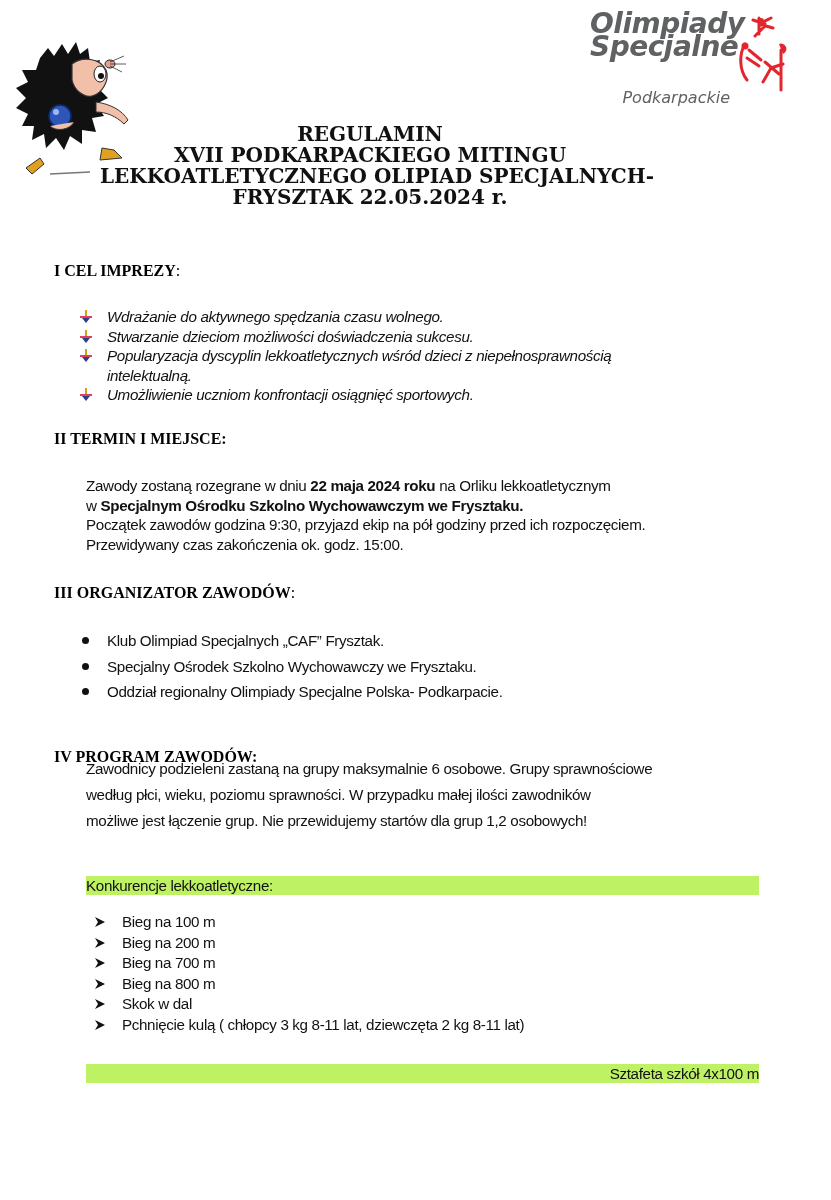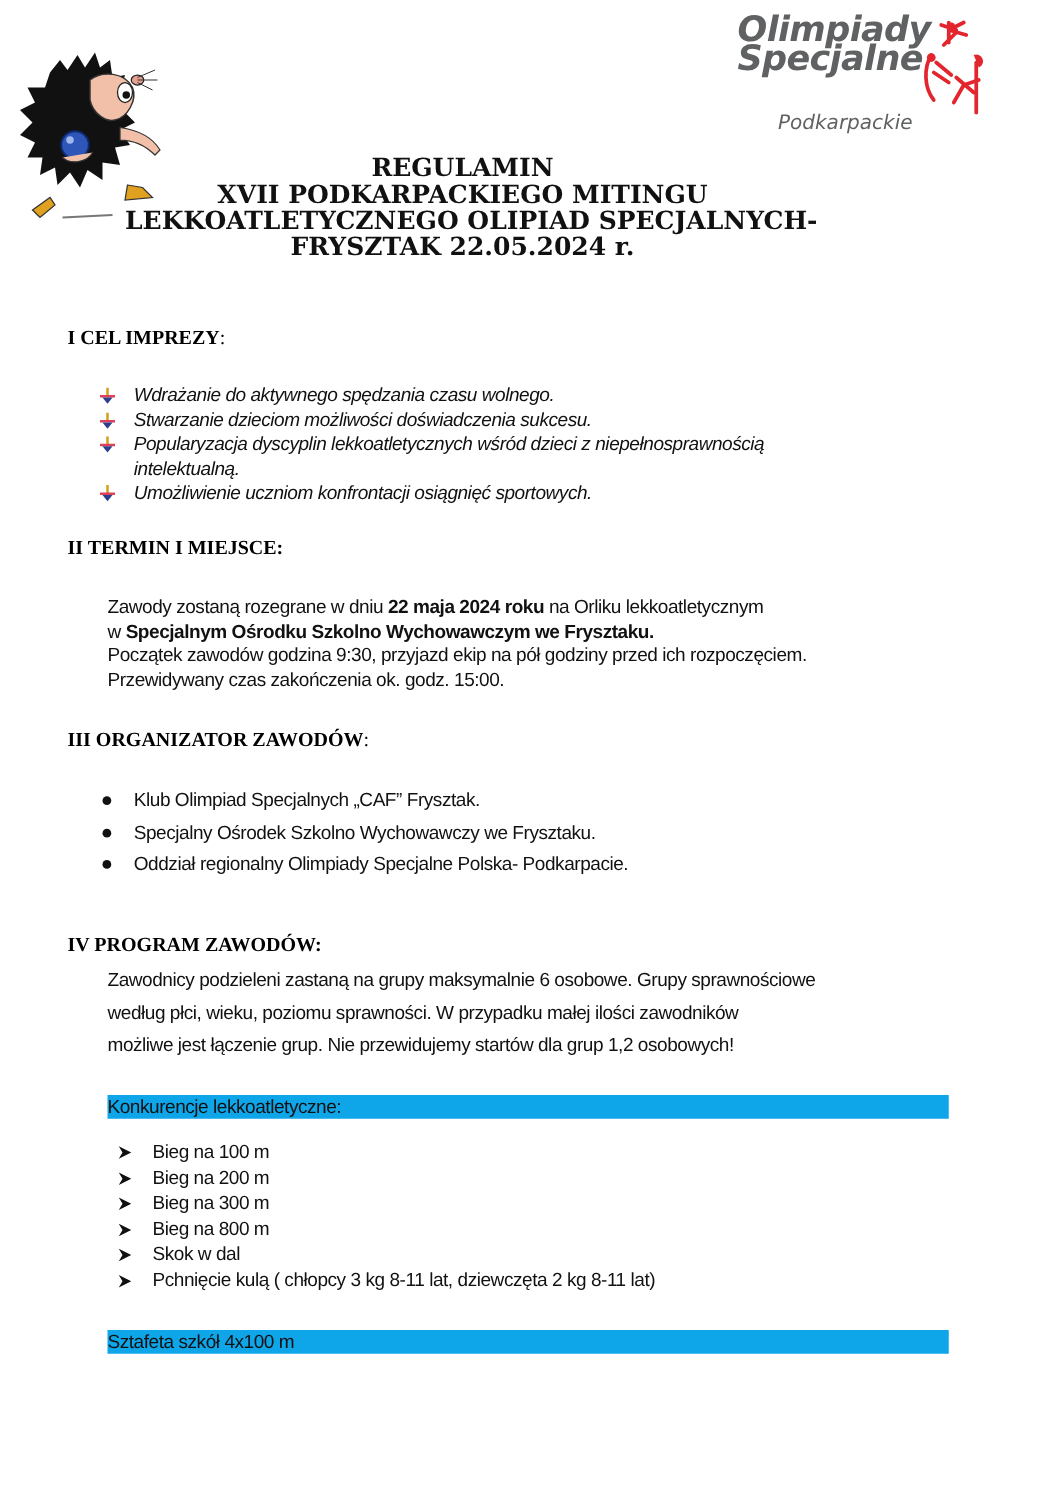--- a/index.html
+++ b/index.html
@@ -23,23 +23,23 @@
   .goal-list { position: absolute; left: 80px; top: 307px; margin: 0; padding: 0; list-style: none; }
   .goal-list li { position: relative; padding-left: 27px; font-style: italic; line-height: 19.5px; }
   .goal-list .arrow-bullet { position: absolute; left: 0; top: 3px; width: 12px; height: 14px; }
 
   .paragraph { position: absolute; left: 54px; line-height: 22.5px; white-space: nowrap; }
 
   .org-list { position: absolute; left: 80px; top: 628px; margin: 0; padding: 0; list-style: none; }
   .org-list li { position: relative; padding-left: 27px; line-height: 25.5px; }
   .org-list .dot-bullet { position: absolute; left: 2px; top: 9px; width: 7px; height: 7px; border-radius: 50%; background: #111; }
 
-  .program-para { position: absolute; left: 54px; top: 772px; line-height: 26px; white-space: nowrap; }
+  .program-para { position: absolute; left: 54px; top: 756px; line-height: 26px; white-space: nowrap; }
 
-  .shaded-bar { position: absolute; left: 54px; width: 673px; height: 19px; background: #0ea5e9; line-height: 19px; white-space: nowrap; }
+  .shaded-bar { position: absolute; left: 54px; width: 673px; height: 19px; background: #bef264; line-height: 19px; white-space: nowrap; }
 
   .events-list { position: absolute; left: 78px; top: 896px; margin: 16px; padding: 0; list-style: none; }
   .events-list li { position: relative; padding-left: 28px; line-height: 20.5px; white-space: nowrap; }
   .events-list .chevron-bullet { position: absolute; left: 0; top: 4px; width: 12px; height: 12px; }
 </style>
 </head>
 <body>
 
 <div class="mascot">
   <svg width="120" height="160" viewBox="0 0 120 160">
@@ -157,25 +157,25 @@
 
 <ul class="events-list body-text">
   <li><svg class="chevron-bullet" viewBox="0 0 12 12">
         <path d="M1 1 L11 6 L1 11 L4 6 Z" fill="#111"></path>
       </svg><span>Bieg na 100 m</span></li>
   <li><svg class="chevron-bullet" viewBox="0 0 12 12">
         <path d="M1 1 L11 6 L1 11 L4 6 Z" fill="#111"></path>
       </svg><span>Bieg na 200 m</span></li>
   <li><svg class="chevron-bullet" viewBox="0 0 12 12">
         <path d="M1 1 L11 6 L1 11 L4 6 Z" fill="#111"></path>
-      </svg><span>Bieg na 300 m</span></li>
+      </svg><span>Bieg na 700 m</span></li>
   <li><svg class="chevron-bullet" viewBox="0 0 12 12">
         <path d="M1 1 L11 6 L1 11 L4 6 Z" fill="#111"></path>
       </svg><span>Bieg na 800 m</span></li>
   <li><svg class="chevron-bullet" viewBox="0 0 12 12">
         <path d="M1 1 L11 6 L1 11 L4 6 Z" fill="#111"></path>
       </svg><span>Skok w dal</span></li>
   <li><svg class="chevron-bullet" viewBox="0 0 12 12">
         <path d="M1 1 L11 6 L1 11 L4 6 Z" fill="#111"></path>
       </svg><span>Pchnięcie kulą ( chłopcy 3 kg 8-11 lat, dziewczęta 2 kg 8-11 lat)</span></li>
 </ul>
 
-<div class="shaded-bar body-text" style="top:1064px;">Sztafeta szkół 4x100 m</div>
+<div class="shaded-bar body-text" style="top:1064px;text-align:right;">Sztafeta szkół 4x100 m</div>
 
 </body></html>

